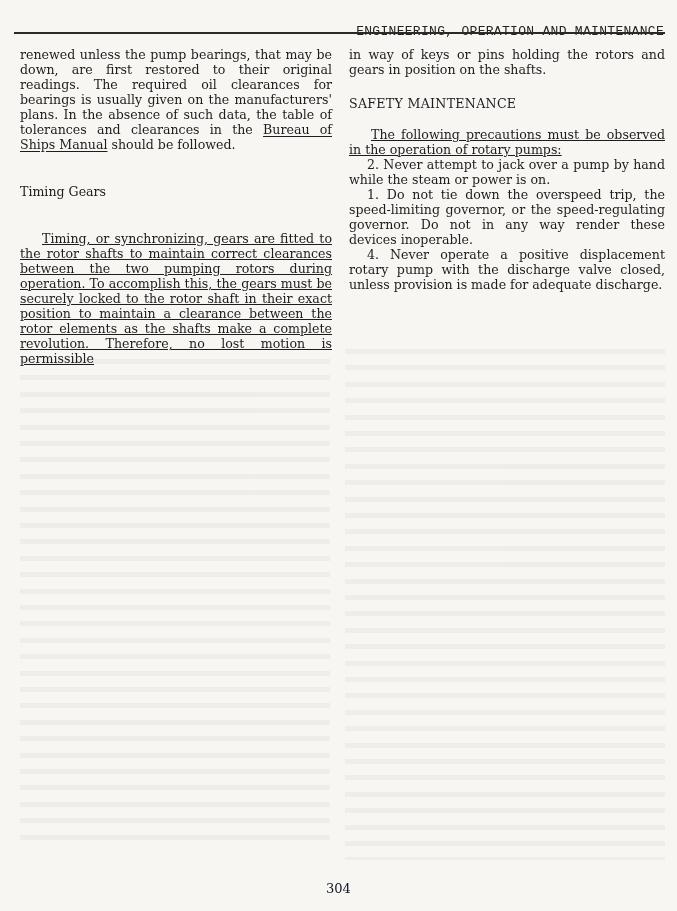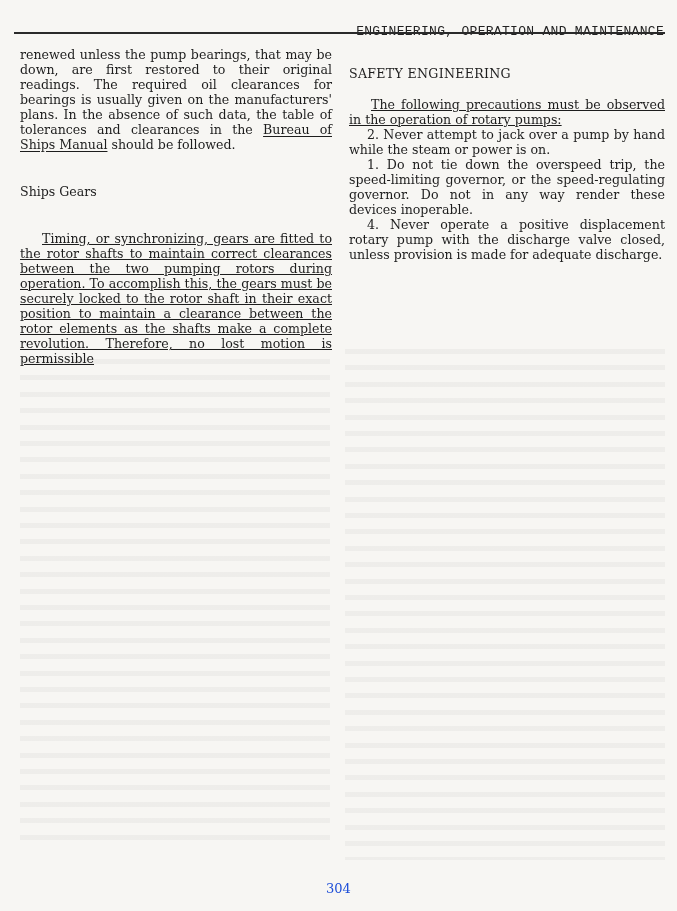--- a/index.html
+++ b/index.html
@@ -89,43 +89,44 @@
       margin-bottom: 16px;
       letter-spacing: 0.3px;
     }
     .page-number {
       position: absolute;
       left: 0;
       width: 677px;
       top: 881px;
       text-align: center;
       font-size: 13px;
-      color: #1d4ed8;
+      color: #0f172a;
     }
   </style>
 </head>
 <body>
 
 <div class="bleed"></div>
 <div class="bleed bleed-left"></div>
 
 <div class="header">ENGINEERING, OPERATION AND MAINTENANCE</div>
 <div class="header-rule"></div>
 
 <div class="col col-left">
   <p><span>renewed unless the pump bearings, that may be down, are first restored to their original readings. The required oil clearances for bearings is usually given on the manufacturers' plans. In the absence of such data, the table of tolerances and clearances in the </span><span class="underline">Bureau of Ships Manual</span><span> should be followed.</span></p>
 
-  <p class="section-head">Ships Gears</p>
+  <p class="section-head">Timing Gears</p>
 
   <p class="indent">Timing, or synchronizing, gears are fitted to the rotor shafts to maintain correct clearances between the two pumping rotors during operation. To accomplish this, the gears must be securely locked to the rotor shaft in their exact position to maintain a clearance between the rotor elements as the shafts make a complete revolution. Therefore, no lost motion is permissible</p>
 </div>
 
 <div class="col col-right">
+  <p>in way of keys or pins holding the rotors and gears in position on the shafts.</p>
 
-  <p class="section-head section-head-caps">SAFETY ENGINEERING</p>
+  <p class="section-head section-head-caps">SAFETY MAINTENANCE</p>
 
   <p class="indent">The following precautions must be observed in the operation of rotary pumps:</p>
   <p class="indent-num">2. Never attempt to jack over a pump by hand while the steam or power is on.</p>
   <p class="indent-num">1. Do not tie down the overspeed trip, the speed-limiting governor, or the speed-regulating governor. Do not in any way render these devices inoperable.</p>
   <p class="indent-num">4. Never operate a positive displacement rotary pump with the discharge valve closed, unless provision is made for adequate discharge.</p>
 </div>
 
 <div class="page-number">304</div>
 
 </body></html>

